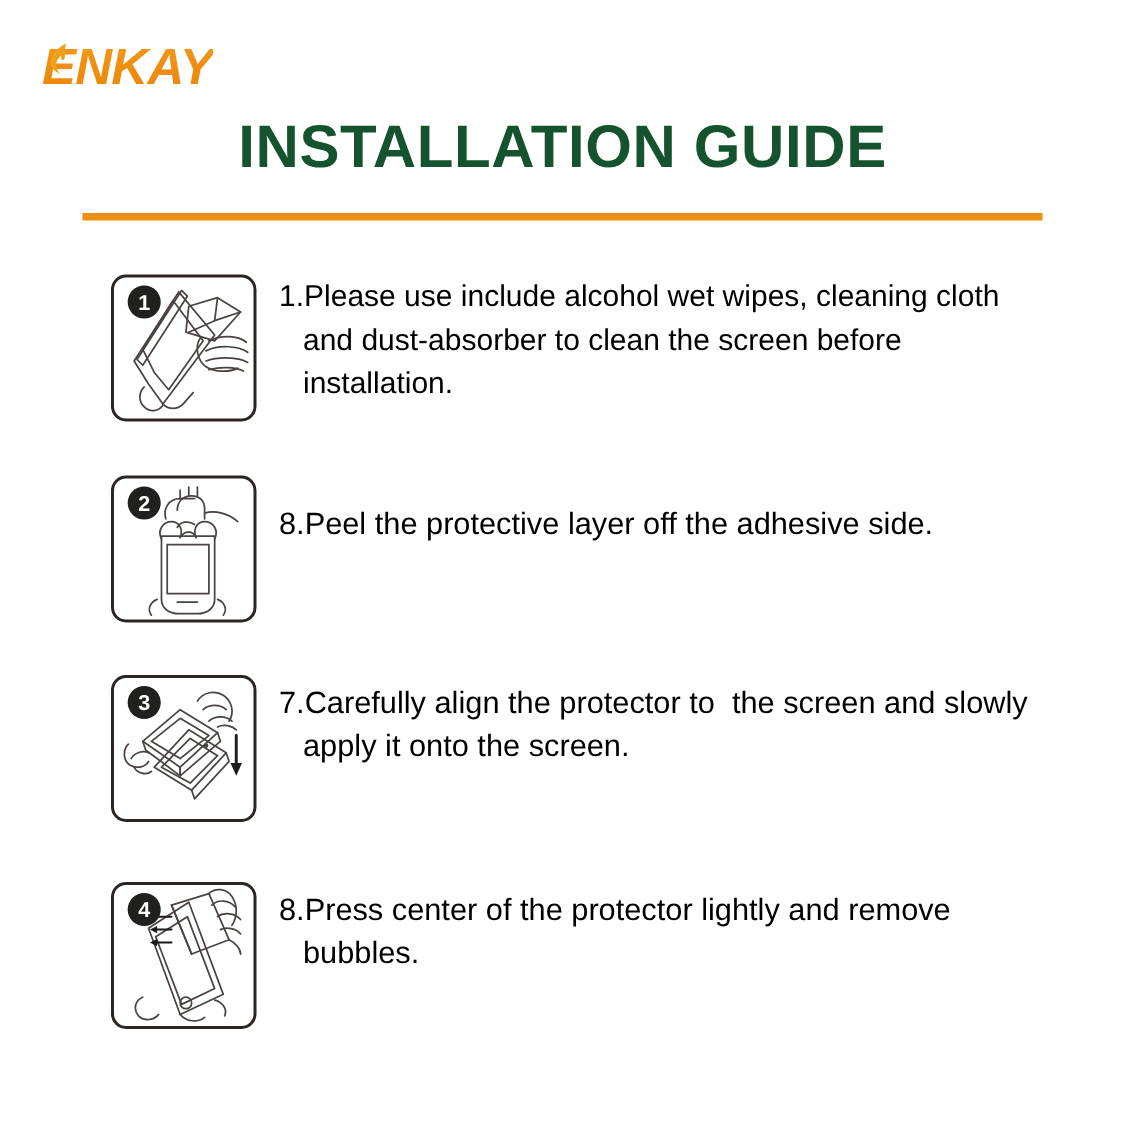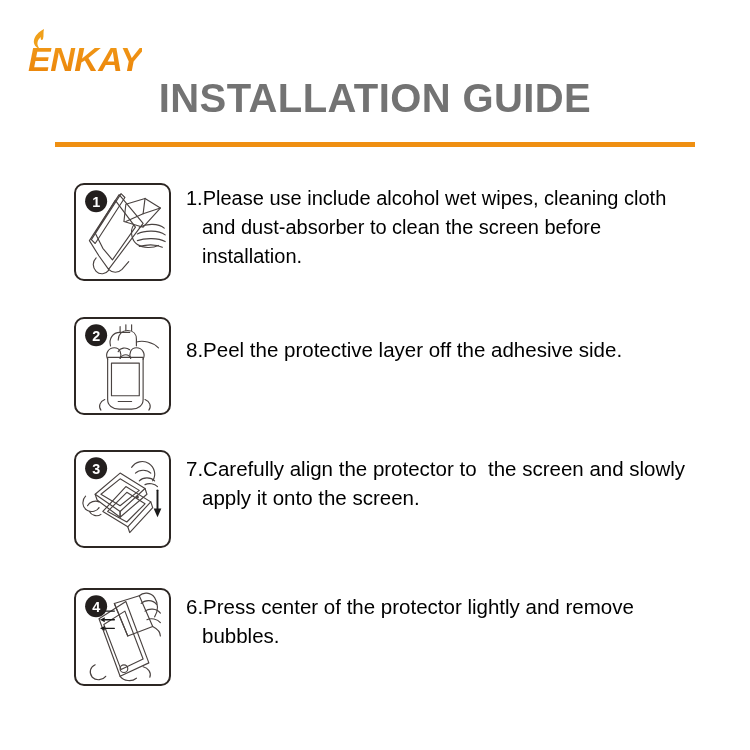--- a/index.html
+++ b/index.html
@@ -31,21 +31,20 @@
     font-size: 34px;
     letter-spacing: -0.5px;
     line-height: 46px;
     background: linear-gradient(180deg, #f0a01a 0%, #ef8f12 45%, #e98308 100%);
     -webkit-background-clip: text;
     background-clip: text;
     color: #ef8f12;
     -webkit-text-fill-color: transparent;
     display: inline-block;
     user-select: none;
-    margin-top: 14px;
   }
   .brand-flame {
     position: absolute;
     left: 2px;
     top: 6px;
     width: 20px;
     height: 22px;
     pointer-events: none;
   }
 
@@ -53,21 +52,21 @@
   .page-title {
     position: absolute;
     left: 0;
     top: 76px;
     width: 750px;
     text-align: center;
     font-family: "Liberation Sans", sans-serif;
     font-weight: 700;
     font-size: 40px;
     letter-spacing: 0.4px;
-    color: #737373;
+    color: #14532d;
     white-space: nowrap;
   }
   .title-rule {
     position: absolute;
     left: 55px;
     top: 142px;
     width: 640px;
     height: 5px;
     background: #ef8f12;
   }
@@ -276,16 +275,16 @@
         </g>
         <g fill="#1a1a1a">
           <path d="M30 19.5 L25 22 L30 24.5 Z"></path>
           <path d="M30 28.5 L25 31 L30 33.5 Z"></path>
           <path d="M30 37.5 L25 40 L30 42.5 Z"></path>
         </g>
         <circle cx="21" cy="17" r="11.5" fill="#231f1e"></circle>
         <text class="badge-num" x="21" y="22.5" text-anchor="middle">4</text>
       </svg>
     </div>
-    <div class="step-text">6.Press center of the protector lightly and remove bubbles.</div>
+    <div class="step-text">8.Press center of the protector lightly and remove bubbles.</div>
   </div>
 
 </div>
 
 </body></html>

